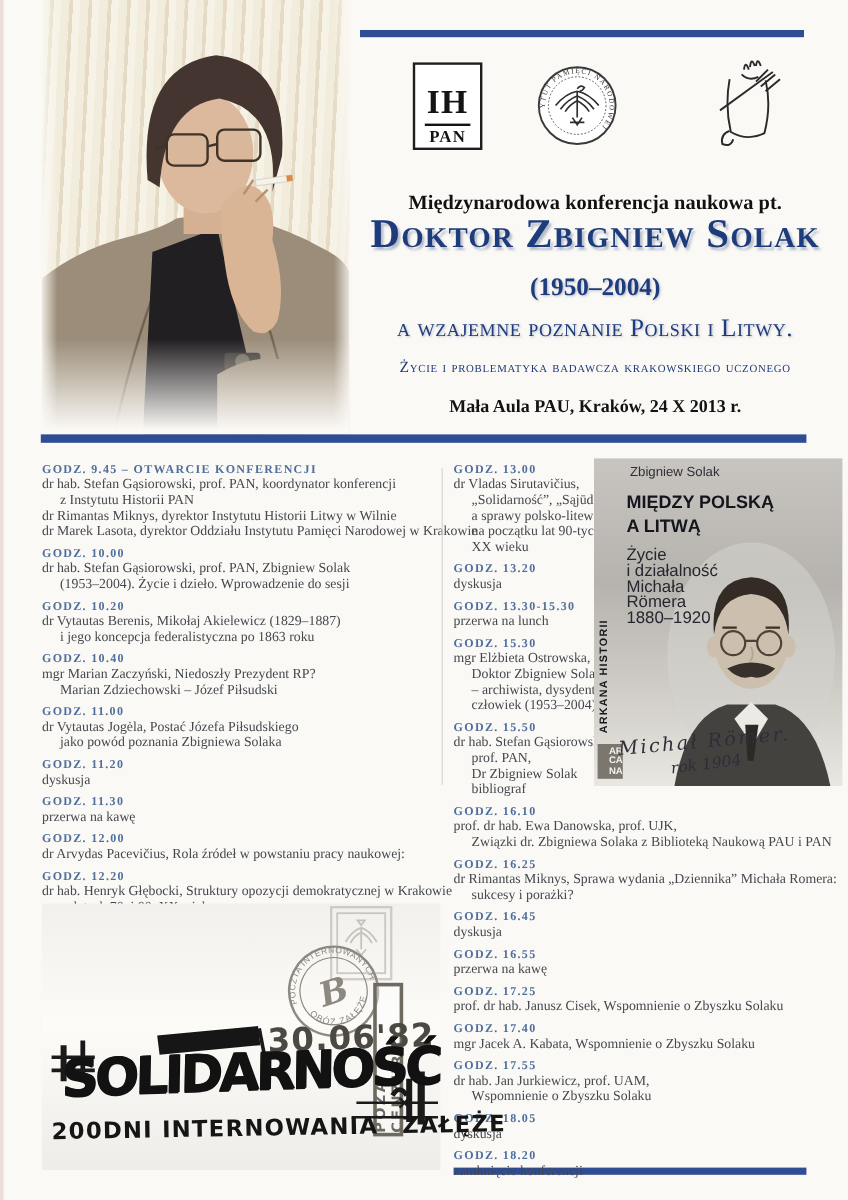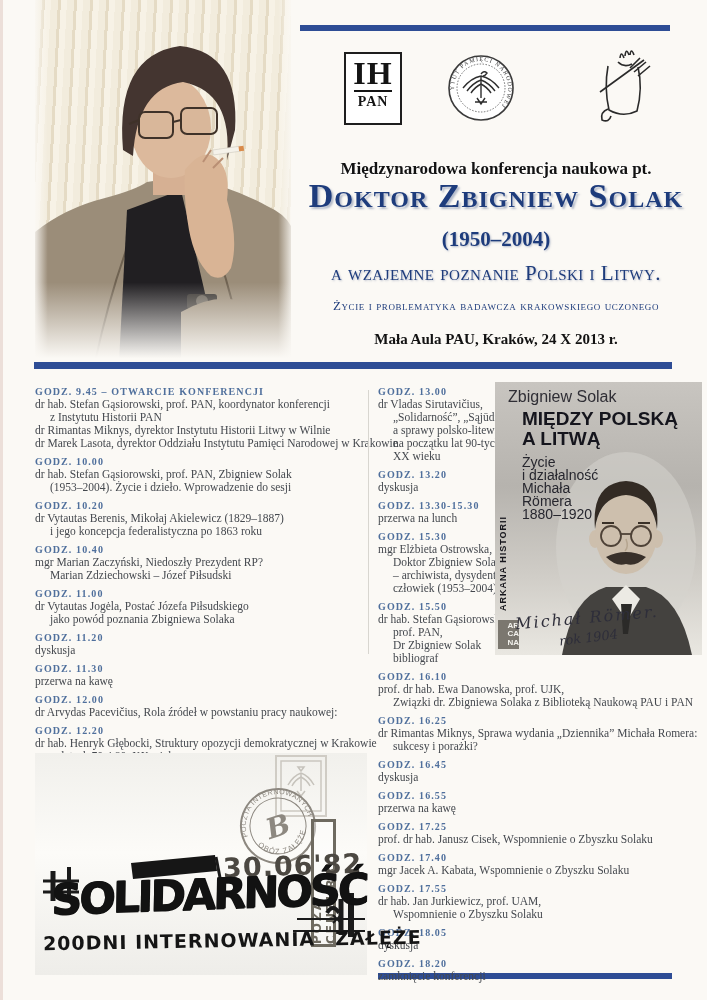--- a/index.html
+++ b/index.html
@@ -16,21 +16,21 @@
     background:linear-gradient(180deg,rgba(251,249,245,0) 78%,#fbf9f5 99%),
                linear-gradient(90deg,rgba(251,249,245,.85) 0,rgba(251,249,245,0) 5%,rgba(251,249,245,0) 95%,rgba(251,249,245,.8) 100%)}
   
   .rule{background:#2e4d95}
   #rule-top{left:300px;top:25px;width:370px;height:6px}
   #rule-mid{left:34px;top:362px;width:638px;height:7px}
   #rule-bottom{left:378px;top:973px;width:294px;height:6px}
   
   #logo-ihpan{left:344px;top:52px;width:58px;height:73px;border:2px solid #1e1e1e;
               box-sizing:border-box;background:#fff;text-align:center}
-  .ihpan-ih{font-weight:bold;font-size:32px;line-height:32px;margin-top:3px;letter-spacing:1px;color:#141414}
+  .ihpan-ih{font-weight:bold;font-size:28px;line-height:32px;margin-top:16px;letter-spacing:1px;color:#141414}
   .ihpan-rule{width:72%;height:2px;background:#141414;margin:1px auto 2px}
   .ihpan-pan{font-weight:bold;font-size:14px;line-height:16px;letter-spacing:1px;color:#141414}
   #logo-ipn{left:447px;top:54px;width:68px;height:68px}
   #logo-lii{left:592px;top:46px;width:62px;height:80px}
   
   #head{left:290px;top:143px;width:412px;text-align:center;color:#1e3c7c}
   #head>div{position:absolute;left:0;width:100%}
   .subtitle{top:16px;font-weight:bold;font-size:17px;line-height:20px;color:#121212;
             text-shadow:0 1px 0 #fff,0 0 2px #fff}
   .title{top:34px;font-weight:bold;font-size:34px;line-height:38px;font-variant:small-caps;
@@ -47,22 +47,22 @@
   #col-right-narrow{width:118px}
   .entry{margin-bottom:6px}
   .time{font-weight:bold;font-size:10px;line-height:11px;letter-spacing:1.1px;
         color:#4f6f9c;margin-bottom:1px;white-space:nowrap}
   .line{font-size:11.5px;line-height:13px;color:#44484e;white-space:nowrap}
   .line.indent{padding-left:15px}
   
   #book-cover{position:absolute;left:117px;top:-4px;width:207px;height:273px;overflow:hidden;
      background:linear-gradient(180deg,#c8c5c0 0,#b6b3ae 38%,#cfccc6 70%,#e9e7e1 100%);
      font-family:"Liberation Sans",sans-serif}
-  .bc-author{position:absolute;left:13px;top:6px;font-size:16px;color:#2f2e35}
-  .bc-title{position:absolute;left:27px;top:27px;font-weight:bold;font-size:19px;line-height:20px;color:#15151d}
+  .bc-author{position:absolute;left:30px;top:6px;font-size:11px;color:#2f2e35}
+  .bc-title{position:absolute;left:27px;top:27px;font-weight:bold;font-size:15px;line-height:20px;color:#15151d}
   .bc-sub{position:absolute;left:27px;top:74px;font-size:14px;line-height:13px;color:#26262e}
   .bc-series{position:absolute;left:3px;bottom:44px;writing-mode:vertical-rl;transform:rotate(180deg);
              font-weight:bold;font-size:9px;letter-spacing:1px;color:#17171d}
   .bc-pub{position:absolute;left:3px;bottom:6px;width:21px;background:#7b776f;color:#f2f1ec;
           font-weight:bold;font-size:8px;line-height:8.5px;text-align:right;padding:2px 0}
   .bc-portrait{position:absolute;right:0;bottom:0}
   .bc-sign{position:absolute;left:20px;bottom:28px;font-style:italic;font-family:"DejaVu Serif",serif;
            font-size:16px;letter-spacing:2px;color:#2e2e3a;transform:rotate(-5deg);white-space:nowrap}
   .bc-sign2{position:absolute;left:64px;bottom:10px;font-style:italic;font-family:"DejaVu Serif",serif;
             font-size:13px;color:#2e2e3a;transform:rotate(-7deg)}

